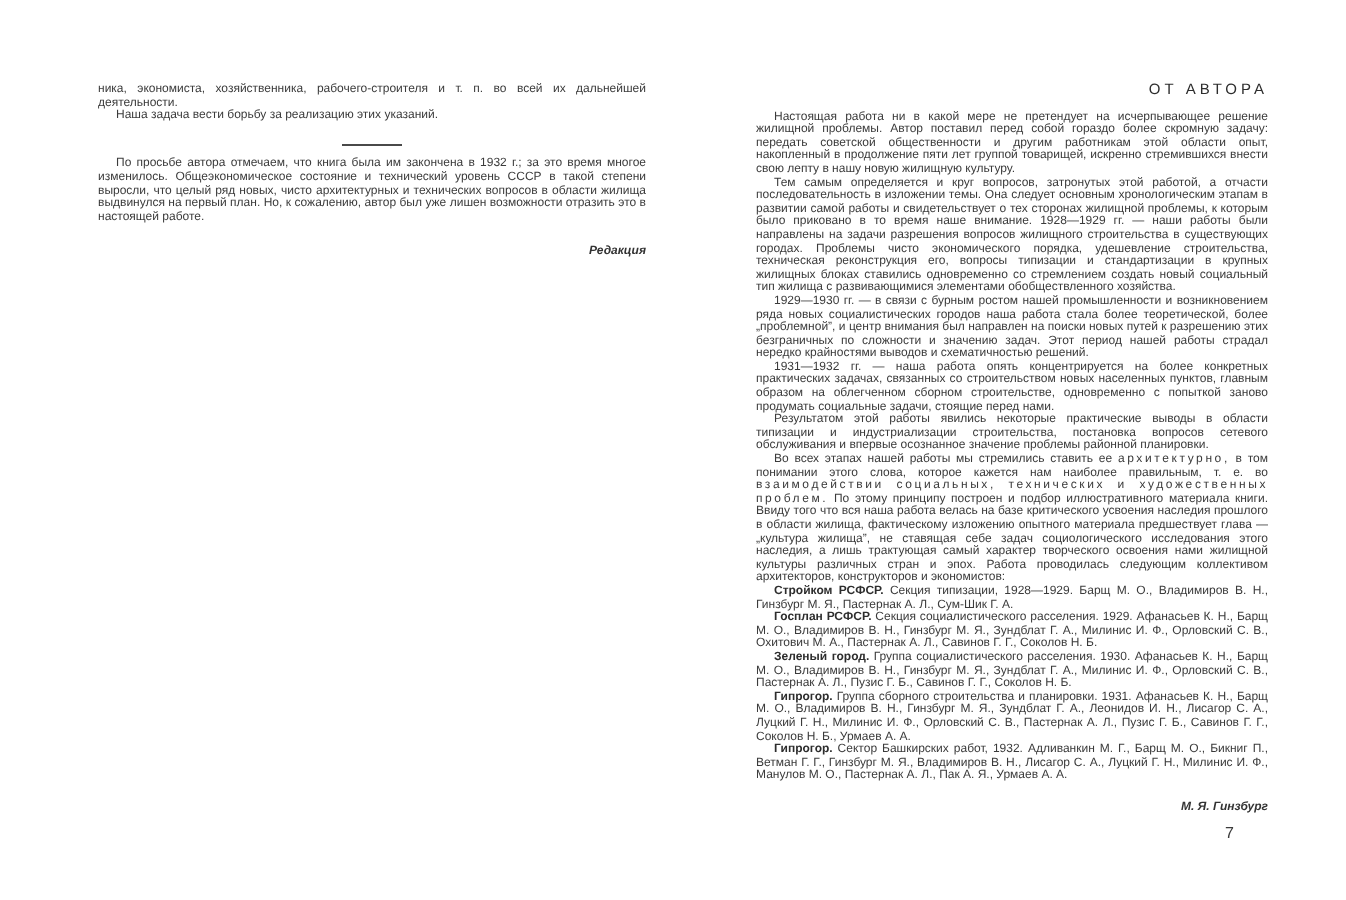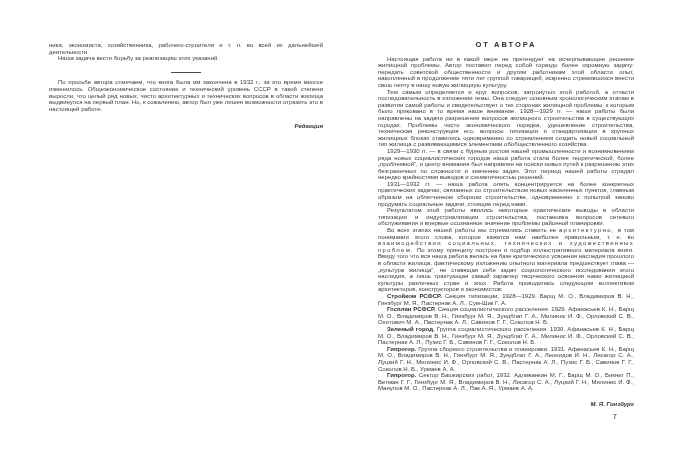--- a/index.html
+++ b/index.html
@@ -34,25 +34,25 @@
   .sig-editorial {
     text-align: right;
     font-weight: bold;
     font-style: italic;
     margin-top: 10px;
     color: #333;
   }
 
   .heading {
     font-size: 7.5px;
-    font-weight: bold;
+    font-weight: normal;
     letter-spacing: 2px;
     margin: 0 0 7px 0;
     color: #2d2d2d;
-    text-align: center;
+    text-align: right;
   }
 
   .spaced { letter-spacing: 1.3px; }
 
   .team b { color: #2d2d2d; }
 
   .sig-author {
     text-align: right;
     font-weight: bold;
     font-style: italic;

